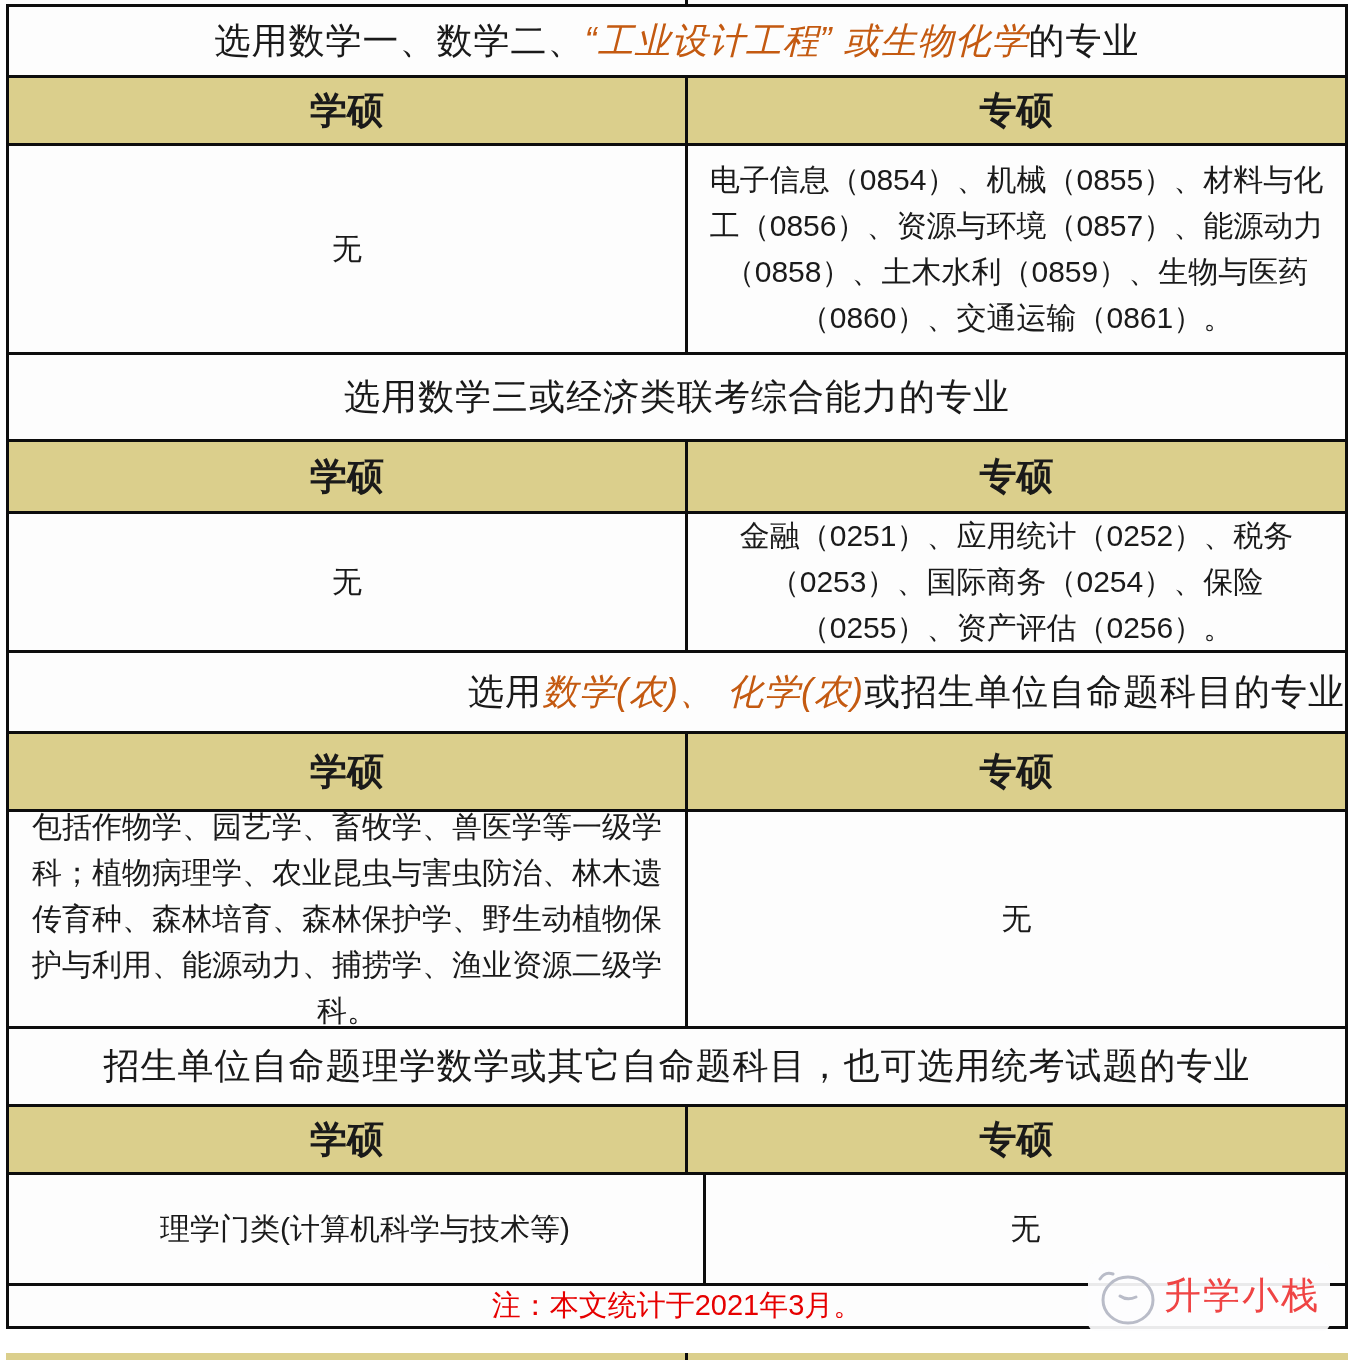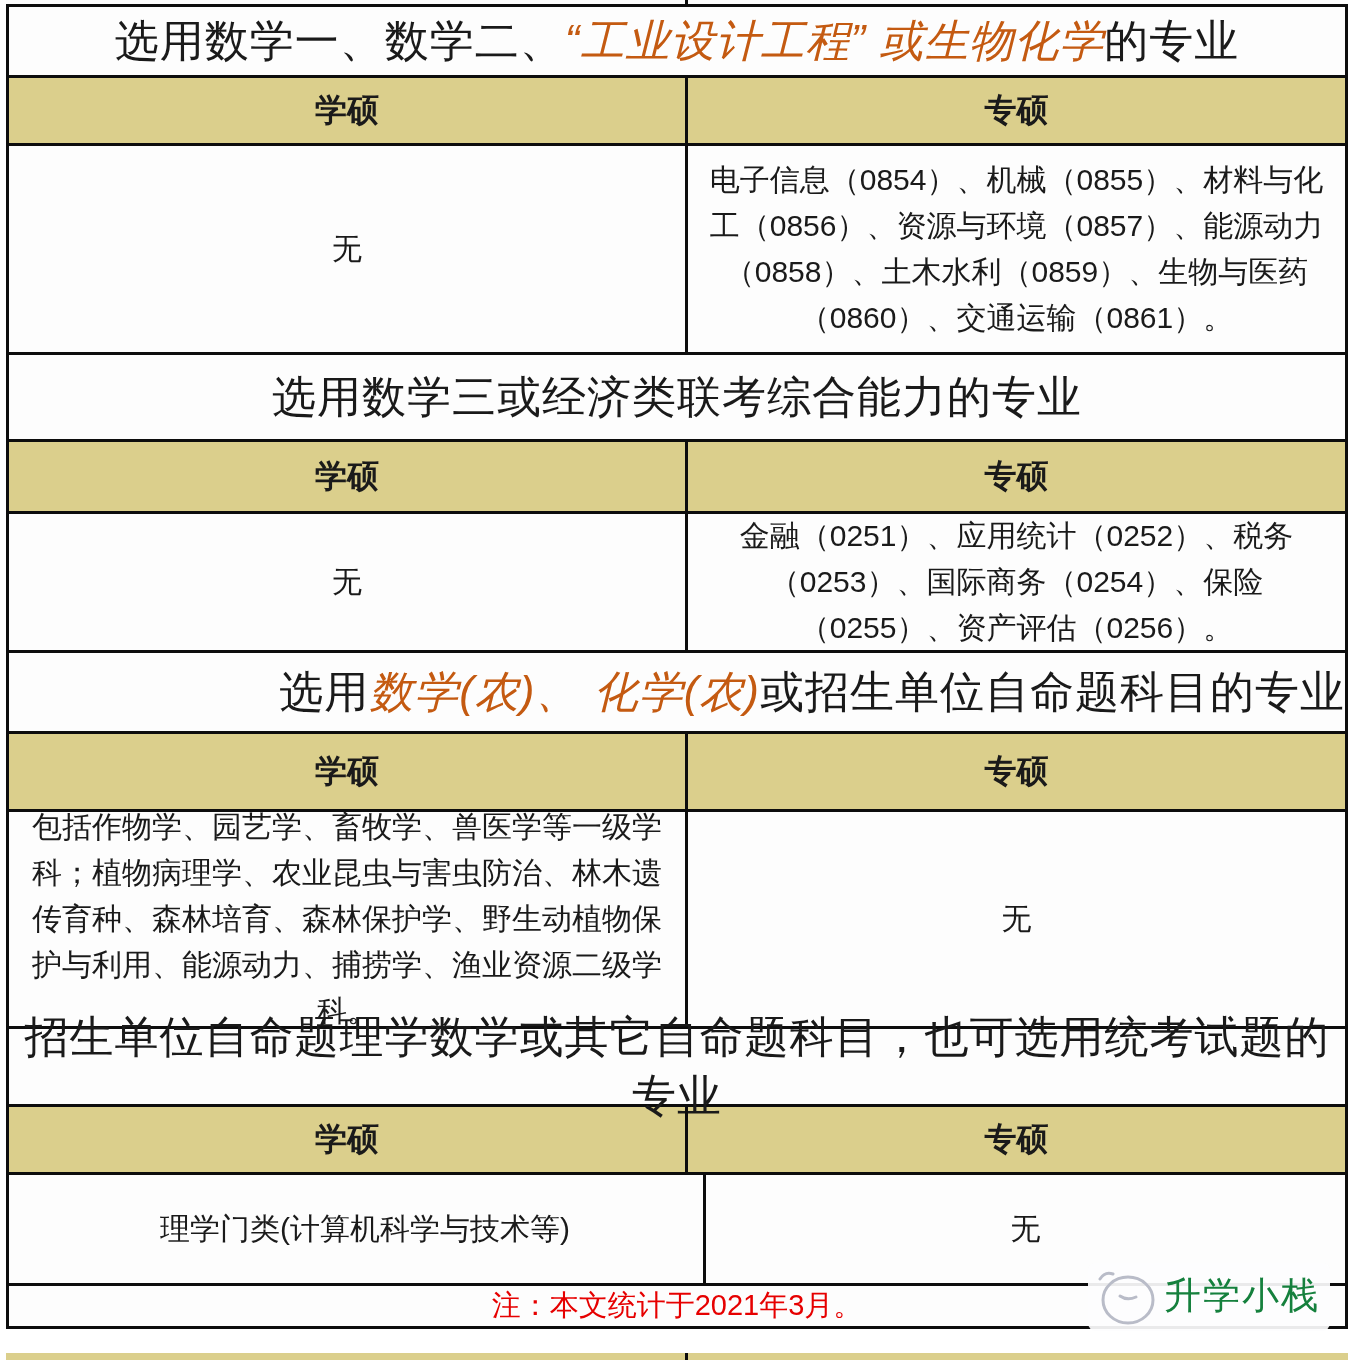--- a/index.html
+++ b/index.html
@@ -29,26 +29,26 @@
   .table {
     position: absolute; top: 4px; left: 6px; width: 1342px;
     border: 3px solid #0d0d0d;
     background: #fdfdfd;
   }
   .row { border-top: 3px solid #0d0d0d; display: flex; align-items: center; }
   .row:first-child { border-top: none; }
 
   .title-row {
     justify-content: center; text-align: center;
-    font-size: 44px; font-weight: 500; letter-spacing: 1px;
+    font-size: 36px; font-weight: 500; letter-spacing: 1px;
     background: #fdfdfd;
   }
   .accent { color: #c45a11; font-style: italic; }
 
-  .header-row { background: #dbcf8c; font-weight: 700; font-size: 32px; }
+  .header-row { background: #dbcf8c; font-weight: 700; font-size: 37px; }
   .two-col { align-items: stretch; }
   .cell {
     display: flex; align-items: center; justify-content: center;
     text-align: center; padding: 4px 10px;
   }
   .cell-left { width: 679px; border-right: 3px solid #0d0d0d; }
   .cell-right { flex: 1; }
 
   .content-row { background: #fdfdfd; font-size: 30px; }
   .content-row .cell { line-height: 46px; }
@@ -70,21 +70,21 @@
 
   .footer-row {
     justify-content: center; text-align: center;
     background: #fdfdfd; color: #e60000;
     font-size: 29px; font-weight: 500;
   }
 
   .watermark {
     position: absolute; top: 1263px; left: 1088px;
     display: flex; align-items: center; gap: 6px;
-    color: #15803d; font-size: 37px; letter-spacing: 2px;
+    color: #ef4444; font-size: 37px; letter-spacing: 2px;
     background: rgba(253,253,254,0.92);
     padding: 2px 10px 4px 4px; border-radius: 8px;
   }
   .watermark svg { display: block; }
 </style>
 </head>
 <body>
 
 <div class="page">
 

